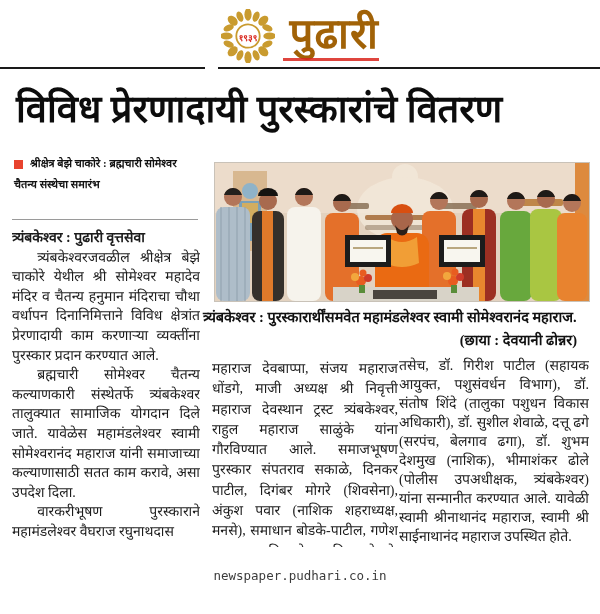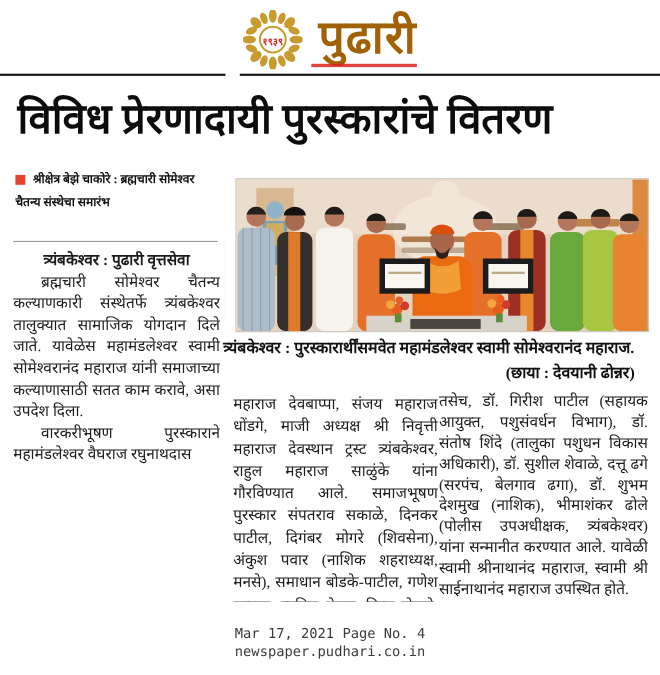--- a/index.html
+++ b/index.html
@@ -46,21 +46,21 @@
   }
   .subhead .bullet{
     display:inline-block;width:9px;height:9px;background:#e8432e;
     margin-right:7px;vertical-align:middle;
   }
   .left-col{
     position:absolute;top:228px;left:12px;width:188px;height:320px;
     font-size:14px;line-height:19.6px;text-align:justify;color:#1c1c1c;
     overflow:hidden;
   }
-  .dateline{font-weight:700;text-align:center;}
+  .dateline{font-weight:700;text-align:left;}
   .para{margin:0;text-indent:1.8em;}
 
   
   .photo{
     position:absolute;top:163px;left:215px;width:374px;height:138px;
     outline:1px solid #c9c2b8;
   }
 
   
   .caption{
@@ -130,20 +130,21 @@
 
   <div class="headline">विविध प्रेरणादायी पुरस्कारांचे वितरण</div>
 
   <div class="subhead">
     <span class="bullet"></span><span>श्रीक्षेत्र बेझे चाकोरे : ब्रह्मचारी सोमेश्वर चैतन्य संस्थेचा समारंभ</span>
   </div>
   <div class="subhead-rule"></div>
 
   <div class="left-col">
     <div class="dateline">त्र्यंबकेश्वर : पुढारी वृत्तसेवा</div>
+    <p class="para">त्र्यंबकेश्वरजवळील श्रीक्षेत्र बेझे चाकोरे येथील श्री सोमेश्वर महादेव मंदिर व चैतन्य हनुमान मंदिराचा चौथा वर्धापन दिनानिमित्ताने विविध क्षेत्रांत प्रेरणादायी काम करणाऱ्या व्यक्तींना पुरस्कार प्रदान करण्यात आले.</p>
     <p class="para">ब्रह्मचारी सोमेश्वर चैतन्य कल्याणकारी संस्थेतर्फे त्र्यंबकेश्वर तालुक्यात सामाजिक योगदान दिले जाते. यावेळेस महामंडलेश्वर स्वामी सोमेश्वरानंद महाराज यांनी समाजाच्या कल्याणासाठी सतत काम करावे, असा उपदेश दिला.</p>
     <p class="para">वारकरीभूषण पुरस्काराने महामंडलेश्वर वैघराज रघुनाथदास</p>
   </div>
 
   <svg class="photo" viewBox="0 0 374 138" preserveAspectRatio="none">
 
     <rect x="0" y="0" width="374" height="138" fill="#e3d2bf"></rect>
     <rect x="0" y="0" width="374" height="50" fill="#ecdccb"></rect>
 
     <g opacity="0.8">
@@ -276,17 +277,16 @@
 
   <div class="caption">
     <span>त्र्यंबकेश्वर : पुरस्कारार्थींसमवेत महामंडलेश्वर स्वामी सोमेश्वरानंद महाराज.</span>
     <span class="credit">(छाया : देवयानी ढोन्नर)</span>
   </div>
 
   <div class="mid-col">महाराज देवबाप्पा, संजय महाराज धोंडगे, माजी अध्यक्ष श्री निवृत्ती महाराज देवस्थान ट्रस्ट त्र्यंबकेश्वर, राहुल महाराज साळुंके यांना गौरविण्यात आले. समाजभूषण पुरस्कार संपतराव सकाळे, दिनकर पाटील, दिगंबर मोगरे (शिवसेना), अंकुश पवार (नाशिक शहराध्यक्ष, मनसे), समाधान बोडके-पाटील, गणेश चव्हाण, स्वप्निल शेलार, विष्णू दोबाडे, प्रसाद ठाकरे</div>
   <div class="right-col">तसेच, डॉ. गिरीश पाटील (सहायक आयुक्त, पशुसंवर्धन विभाग), डॉ. संतोष शिंदे (तालुका पशुधन विकास अधिकारी), डॉ. सुशील शेवाळे, दत्तू ढगे (सरपंच, बेलगाव ढगा), डॉ. शुभम देशमुख (नाशिक), भीमाशंकर ढोले (पोलीस उपअधीक्षक, त्र्यंबकेश्वर) यांना सन्मानीत करण्यात आले. यावेळी स्वामी श्रीनाथानंद महाराज, स्वामी श्री साईनाथानंद महाराज उपस्थित होते.</div>
 
   <div class="footer">
-    <div>Mar 17, 2021 Page No. 4</div>
     <div><a href="#" class="url">newspaper.pudhari.co.in</a></div>
   </div>
 
 </div>
 
 </body></html>

